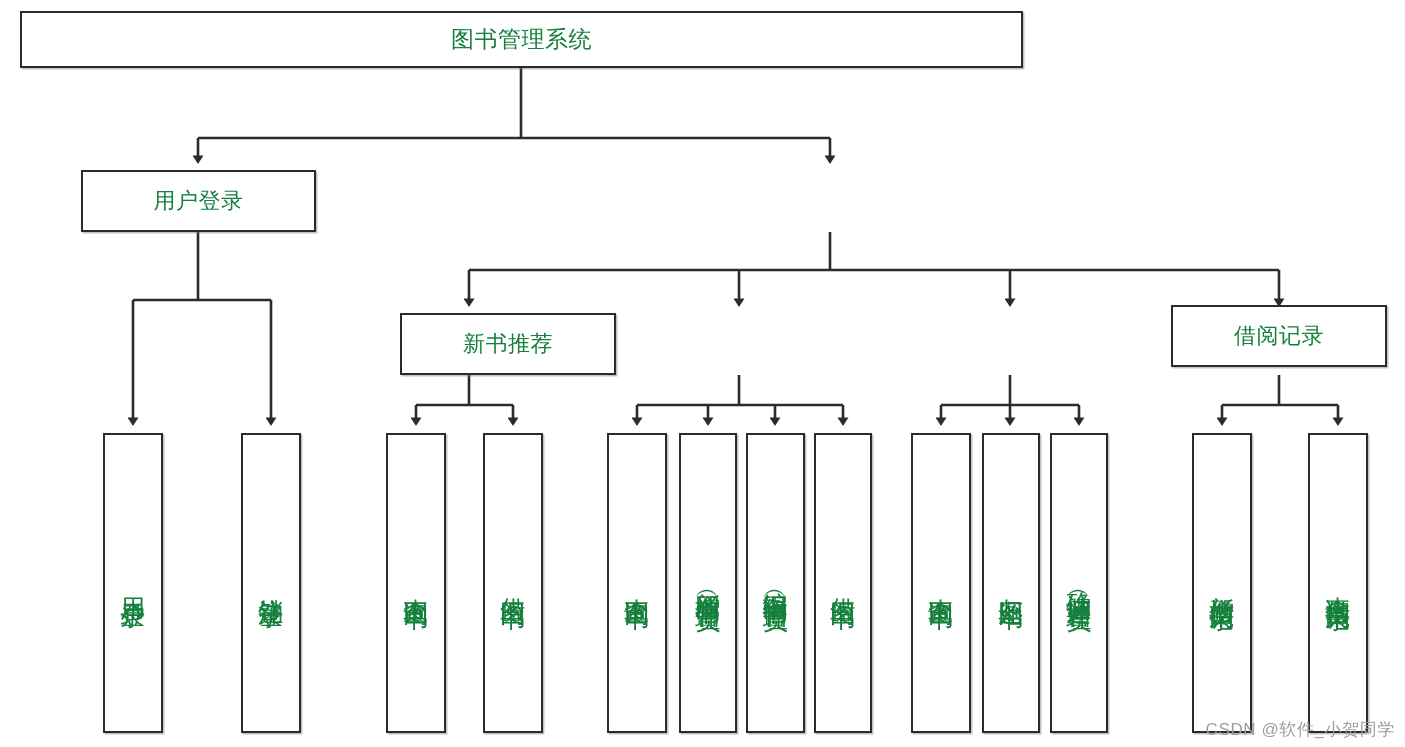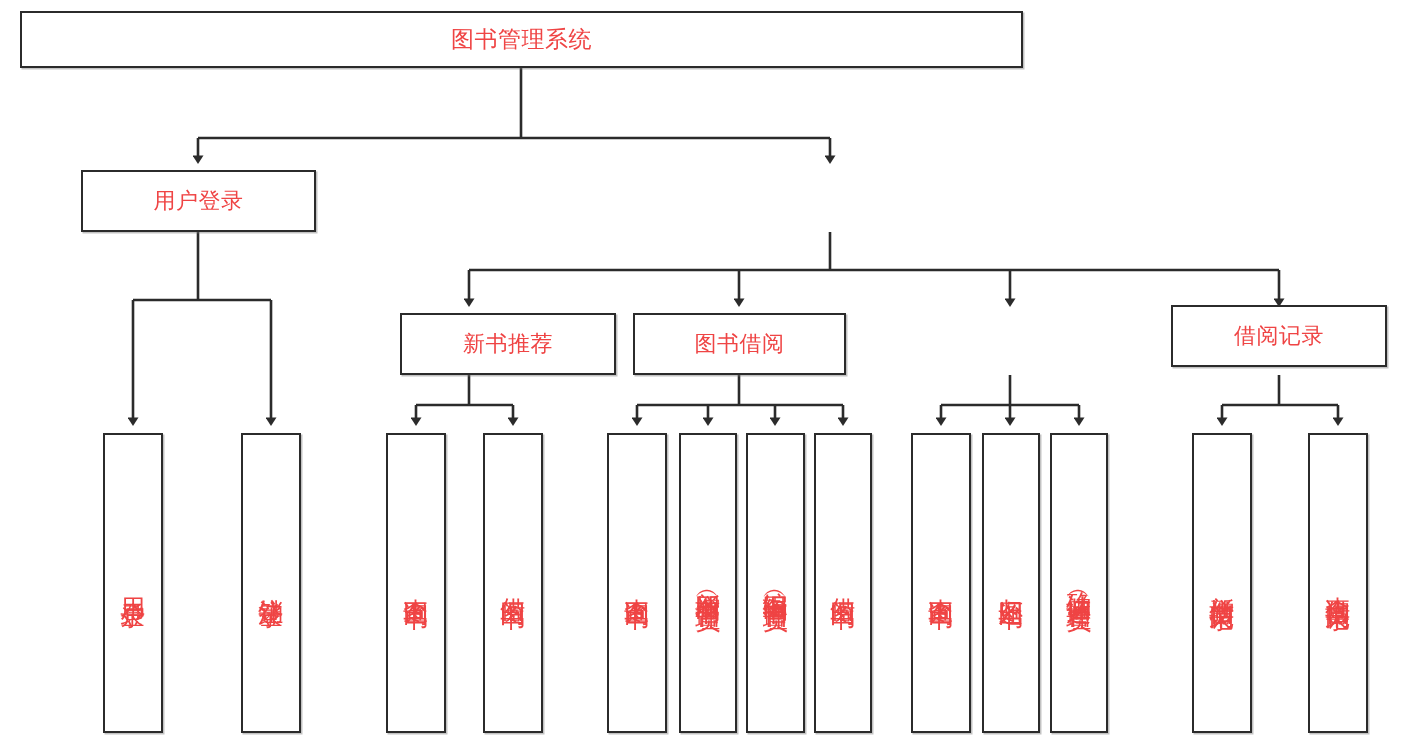--- a/index.html
+++ b/index.html
@@ -22,21 +22,21 @@
   }
   .node{
     position:absolute;
     box-sizing:border-box;
     background:#ffffff;
     border:2.5px solid #2b2b2b;
     box-shadow:1.5px 1.5px 0 rgba(120,120,120,.45);
     display:flex;
     align-items:center;
     justify-content:center;
-    color:#ef4444;
+    color:#15803d;
   }
   .node .lbl{
     display:block;
     text-align:center;
     line-height:1.18;
     letter-spacing:.5px;
     white-space:nowrap;
   }
   
   .node.h .lbl{
@@ -126,23 +126,20 @@
     <span class="lbl">图书管理系统</span>
   </div>
 
   <div class="node h" style="left:81px;top:170px;width:235px;height:62px;">
     <span class="lbl">用户登录</span>
   </div>
 
   <div class="node h" style="left:362px;top:313px;width:216px;height:62px;margin-left:38px;">
     <span class="lbl">新书推荐</span>
   </div>
-  <div class="node h" style="left:633px;top:313px;width:213px;height:62px;">
-    <span class="lbl">图书借阅</span>
-  </div>
   <div class="node h" style="left:1171px;top:305px;width:216px;height:62px;">
     <span class="lbl">借阅记录</span>
   </div>
 
   <div class="node v" style="left:103px;top:433px;width:60px;height:300px;">
     <span class="lbl">用户登录</span>
   </div>
   <div class="node v" style="left:241px;top:433px;width:60px;height:300px;">
     <span class="lbl">注销登录</span>
   </div>
@@ -177,13 +174,14 @@
     <span class="lbl">确认归还（管理员）</span>
   </div>
 
   <div class="node v" style="left:1192px;top:433px;width:60px;height:300px;">
     <span class="lbl">新增借阅记录</span>
   </div>
   <div class="node v" style="left:1308px;top:433px;width:60px;height:300px;">
     <span class="lbl">查询借阅记录</span>
   </div>
 
+  <div class="watermark">CSDN @软件_小贺同学</div>
 </div>
 
 </body></html>

